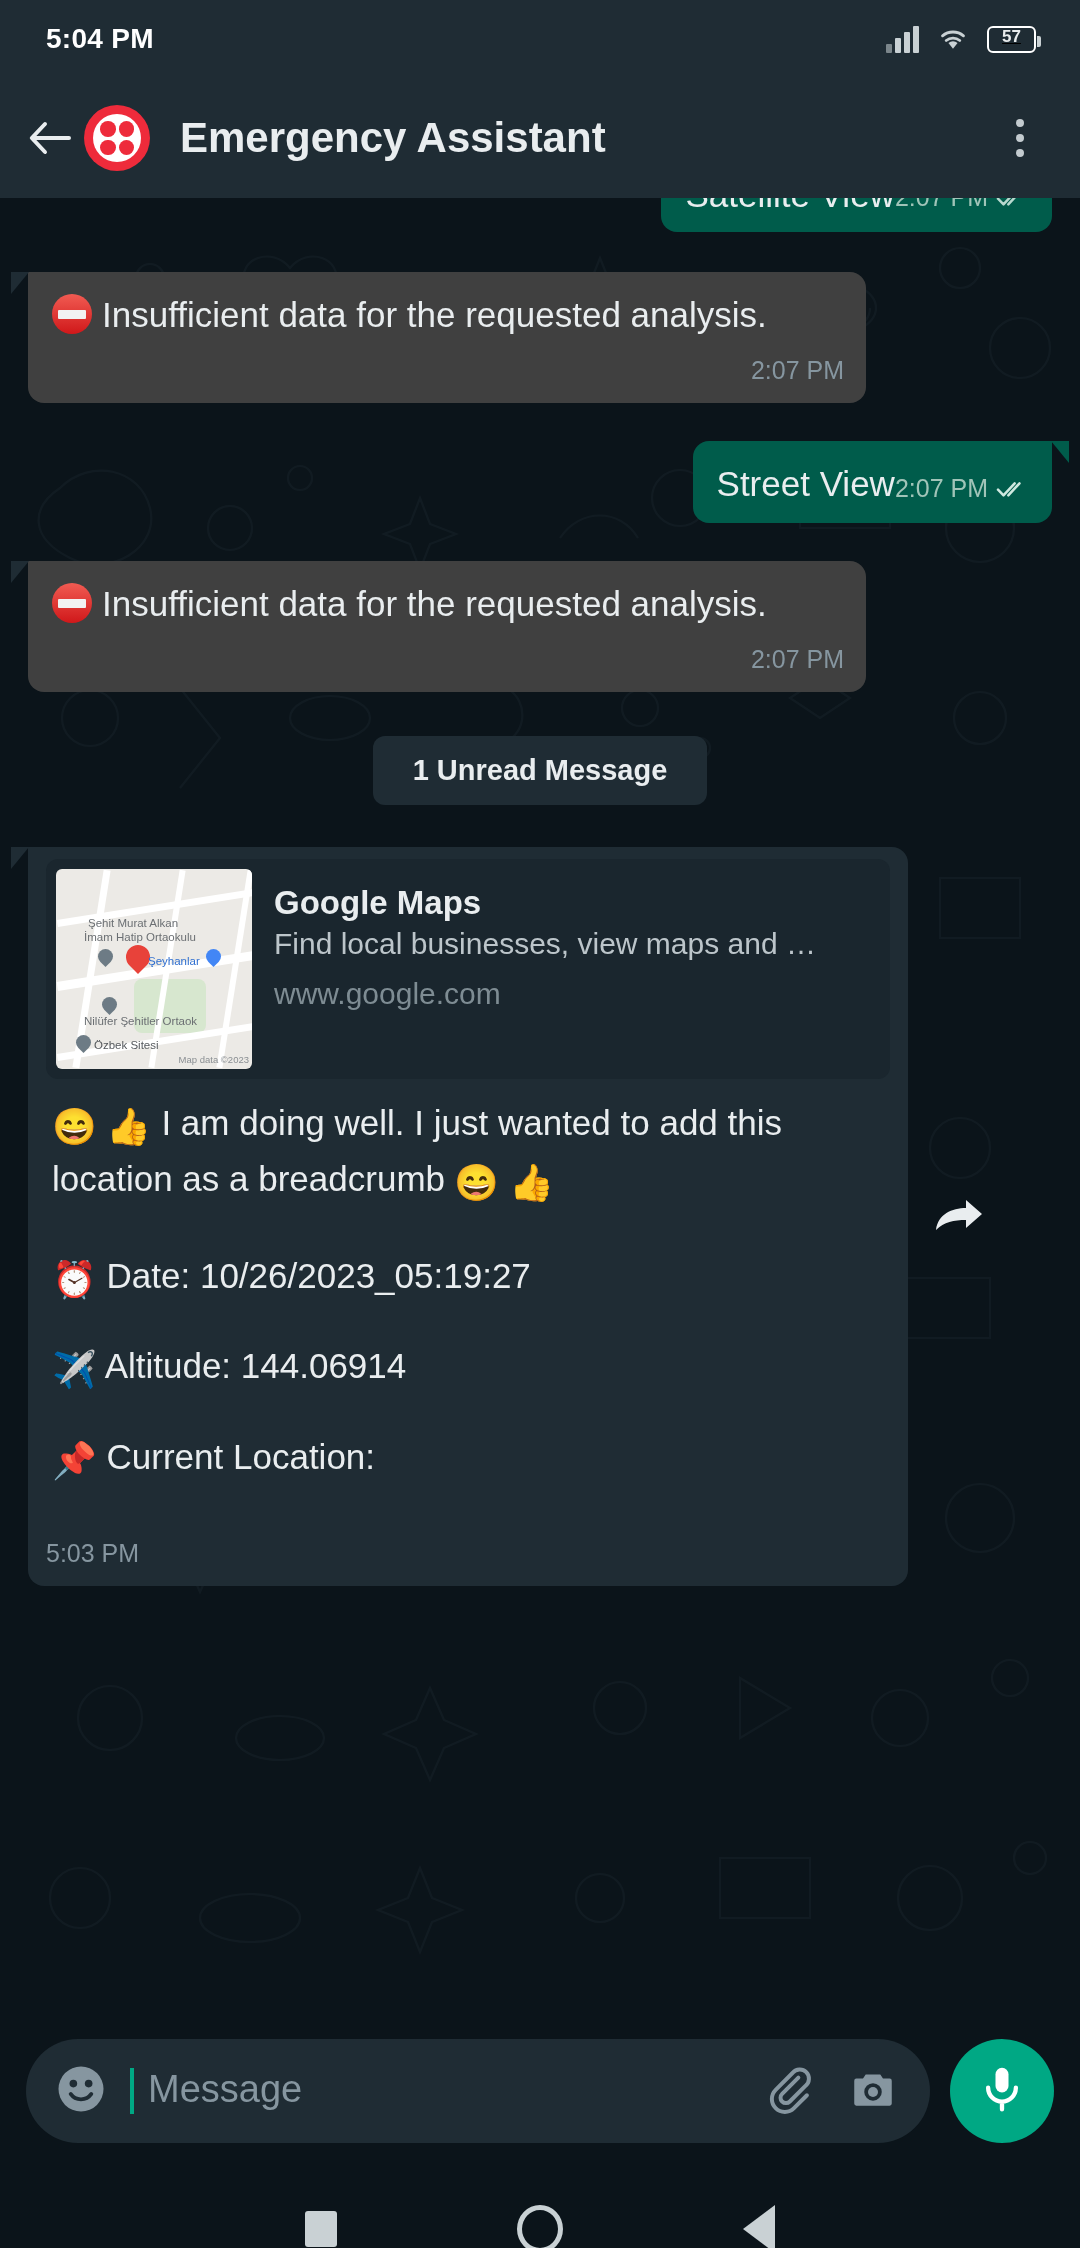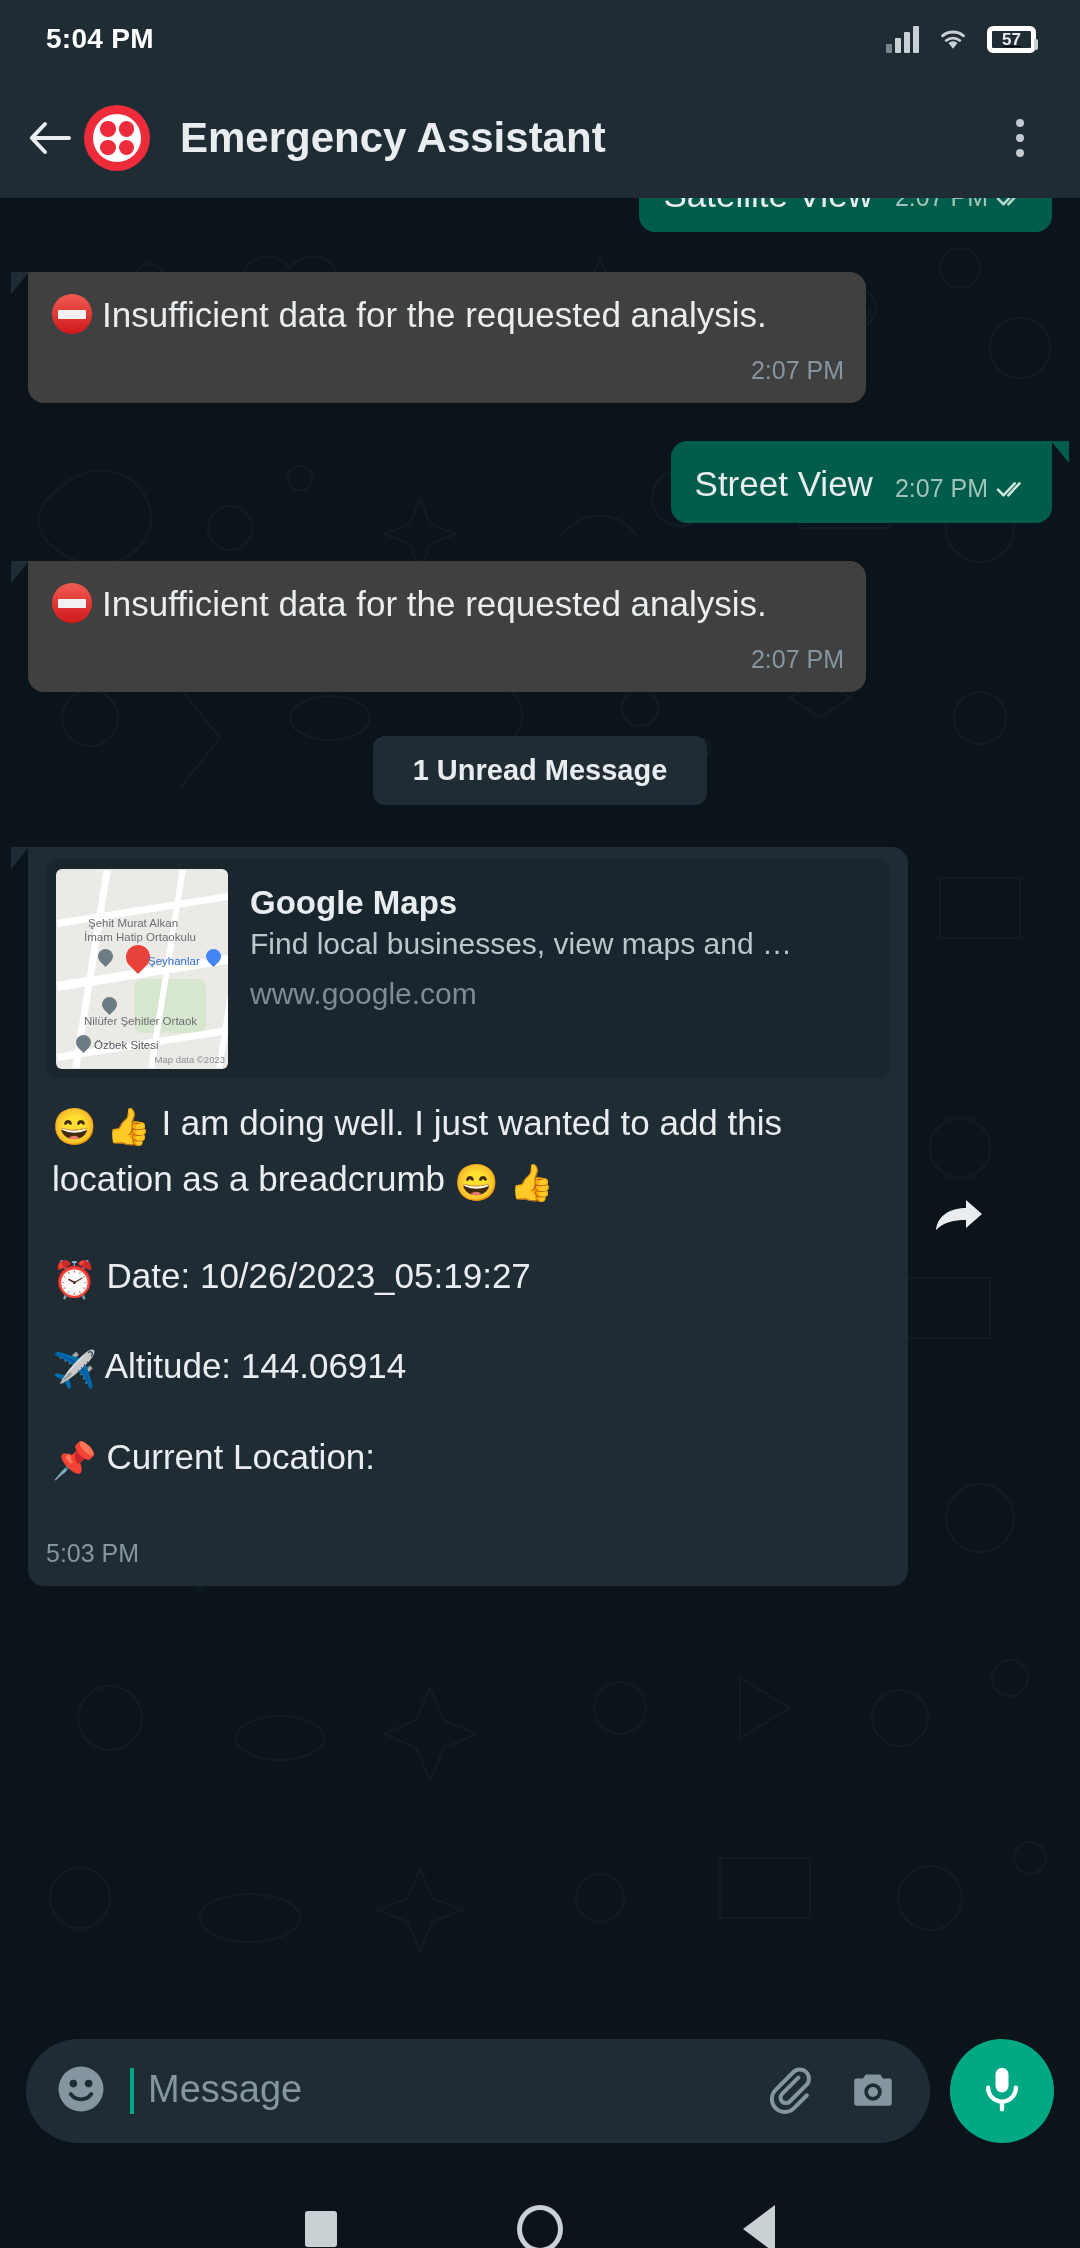--- a/index.html
+++ b/index.html
@@ -27,22 +27,22 @@
   }
   .status-right { display: flex; align-items: center; gap: 17px; }
   .signal-bars { display: flex; align-items: flex-end; gap: 3px; height: 27px; }
   .signal-bars i { width: 6px; background: #c9d1d4; border-radius: 1px; display:block;}
   .signal-bars i:nth-child(1){height:9px;background:#7b868b;}
   .signal-bars i:nth-child(2){height:15px;}
   .signal-bars i:nth-child(3){height:21px;}
   .signal-bars i:nth-child(4){height:27px;}
   .battery {
     width: 49px; height: 27px;
-    border: 5px solid #ffffff; border-radius: 6px;
-    display:flex; align-items:flex-end; justify-content:center;
+    border: 2px solid #ffffff; border-radius: 6px;
+    display:flex; align-items:flex-start; justify-content:center;
     position: relative;
     text-decoration: underline;
   }
   .battery:after{
     content:""; position:absolute; right:-7px; top:8px;
     width:4px; height:11px; background:#c9d1d4; border-radius:0 2px 2px 0;
   }
   .battery span { color:#e8eced; font-size:17px; font-weight:bold; line-height:1;}
 
   
@@ -108,21 +108,21 @@
   }
   .bubble.out:before{
     content:""; position:absolute; right:-17px; top:0;
     border-width: 0 18px 22px 0; border-style:solid;
     border-color: transparent #005c4b transparent transparent;
   }
 
   .meta {
     float: right;
     display: inline-flex; align-items: center; gap: 8px;
-    margin-left: 22px; margin-top: 14px;
+    margin-top: 14px;
     font-size: 25px; color: #8696a0;
     white-space: nowrap;
   }
   .bubble.out .meta { color: #a0c4b8; margin-top: 10px; }
   .ticks { display:inline-flex; }
 
   .msgtext { display: inline; }
 
   
   .row.clipped { margin-top: -38px; }
@@ -139,21 +139,21 @@
 
   
   .preview {
     display:flex; gap:22px;
     background:#1a262e;
     border-radius:12px;
     padding:10px;
     margin-bottom: 18px;
   }
   .map-thumb {
-    width: 172px; height: 200px; flex:none;
+    width: 196px; height: 200px; flex:none;
     border-radius: 6px;
     background:#eceae6;
     position:relative; overflow:hidden;
     font-family:"Liberation Sans", sans-serif;
   }
   .mt-road { position:absolute; background:#ffffff; }
   .mt-green{ position:absolute; background:#d7e7cf; }
   .mt-label{ position:absolute; color:#6b6f73; font-size:11.5px; line-height:1.15; white-space:nowrap;}
   .mt-pin {
     position:absolute; width:15px; height:15px; background:#6d7b85;

